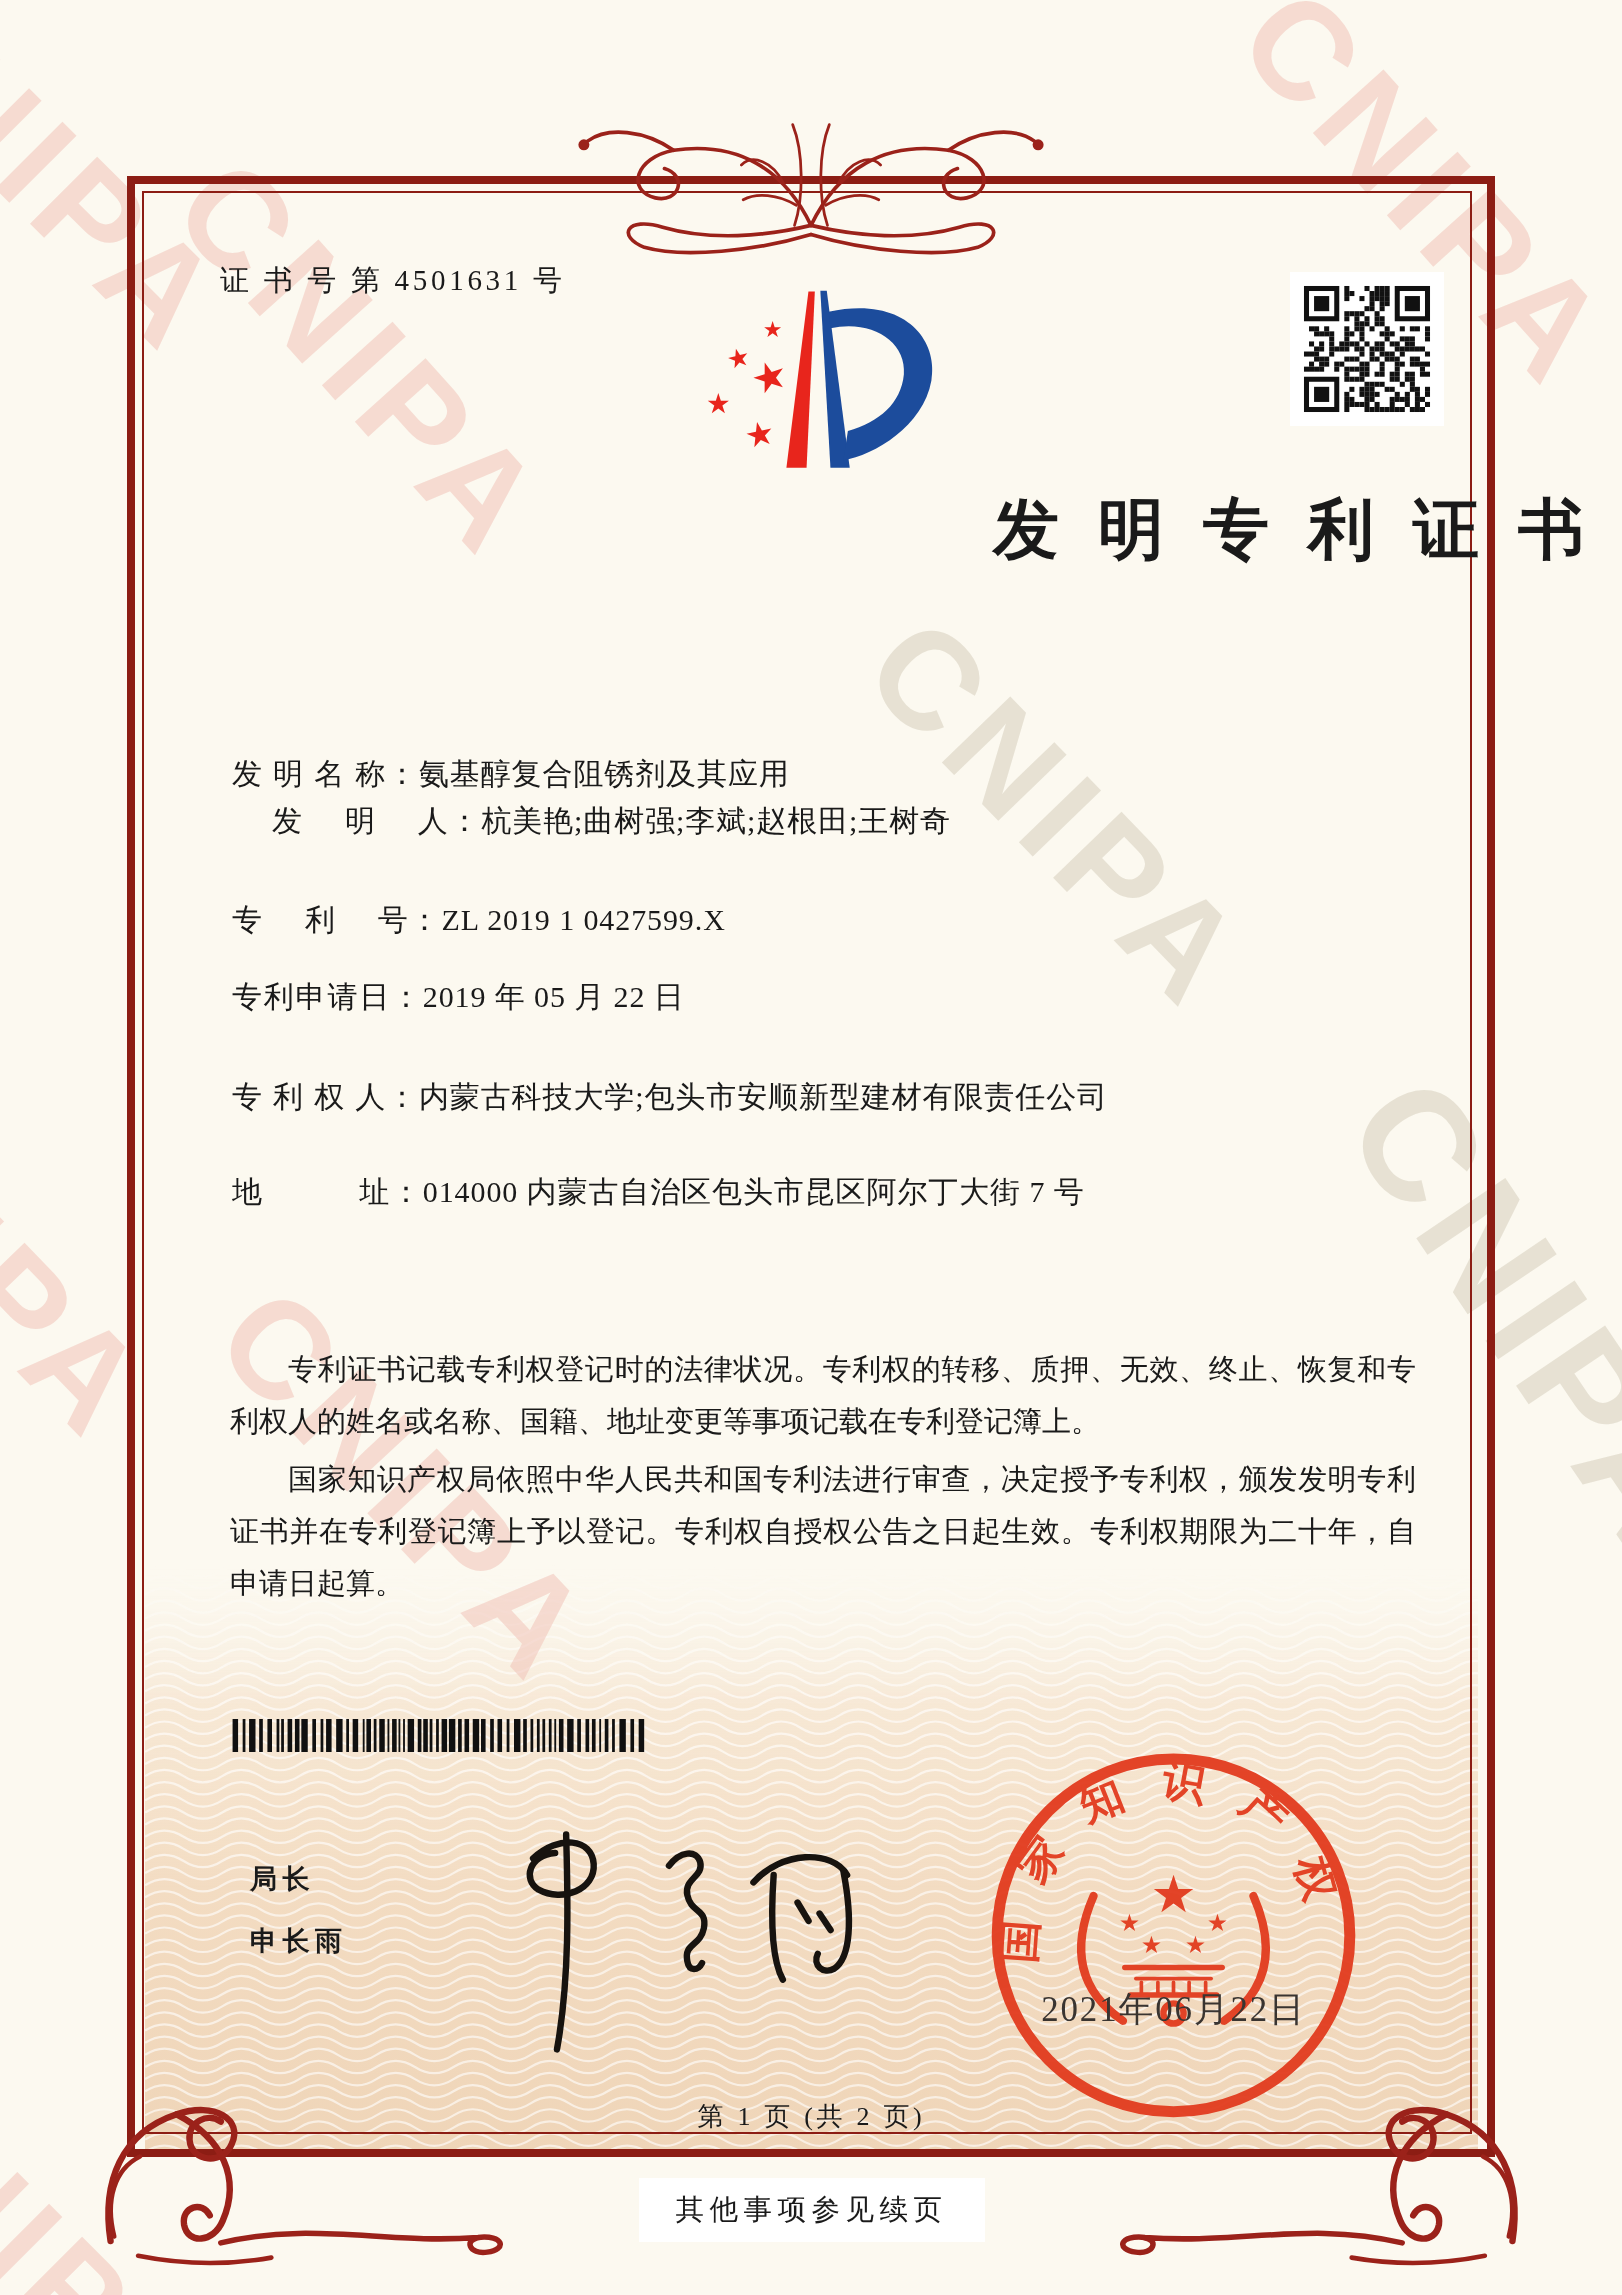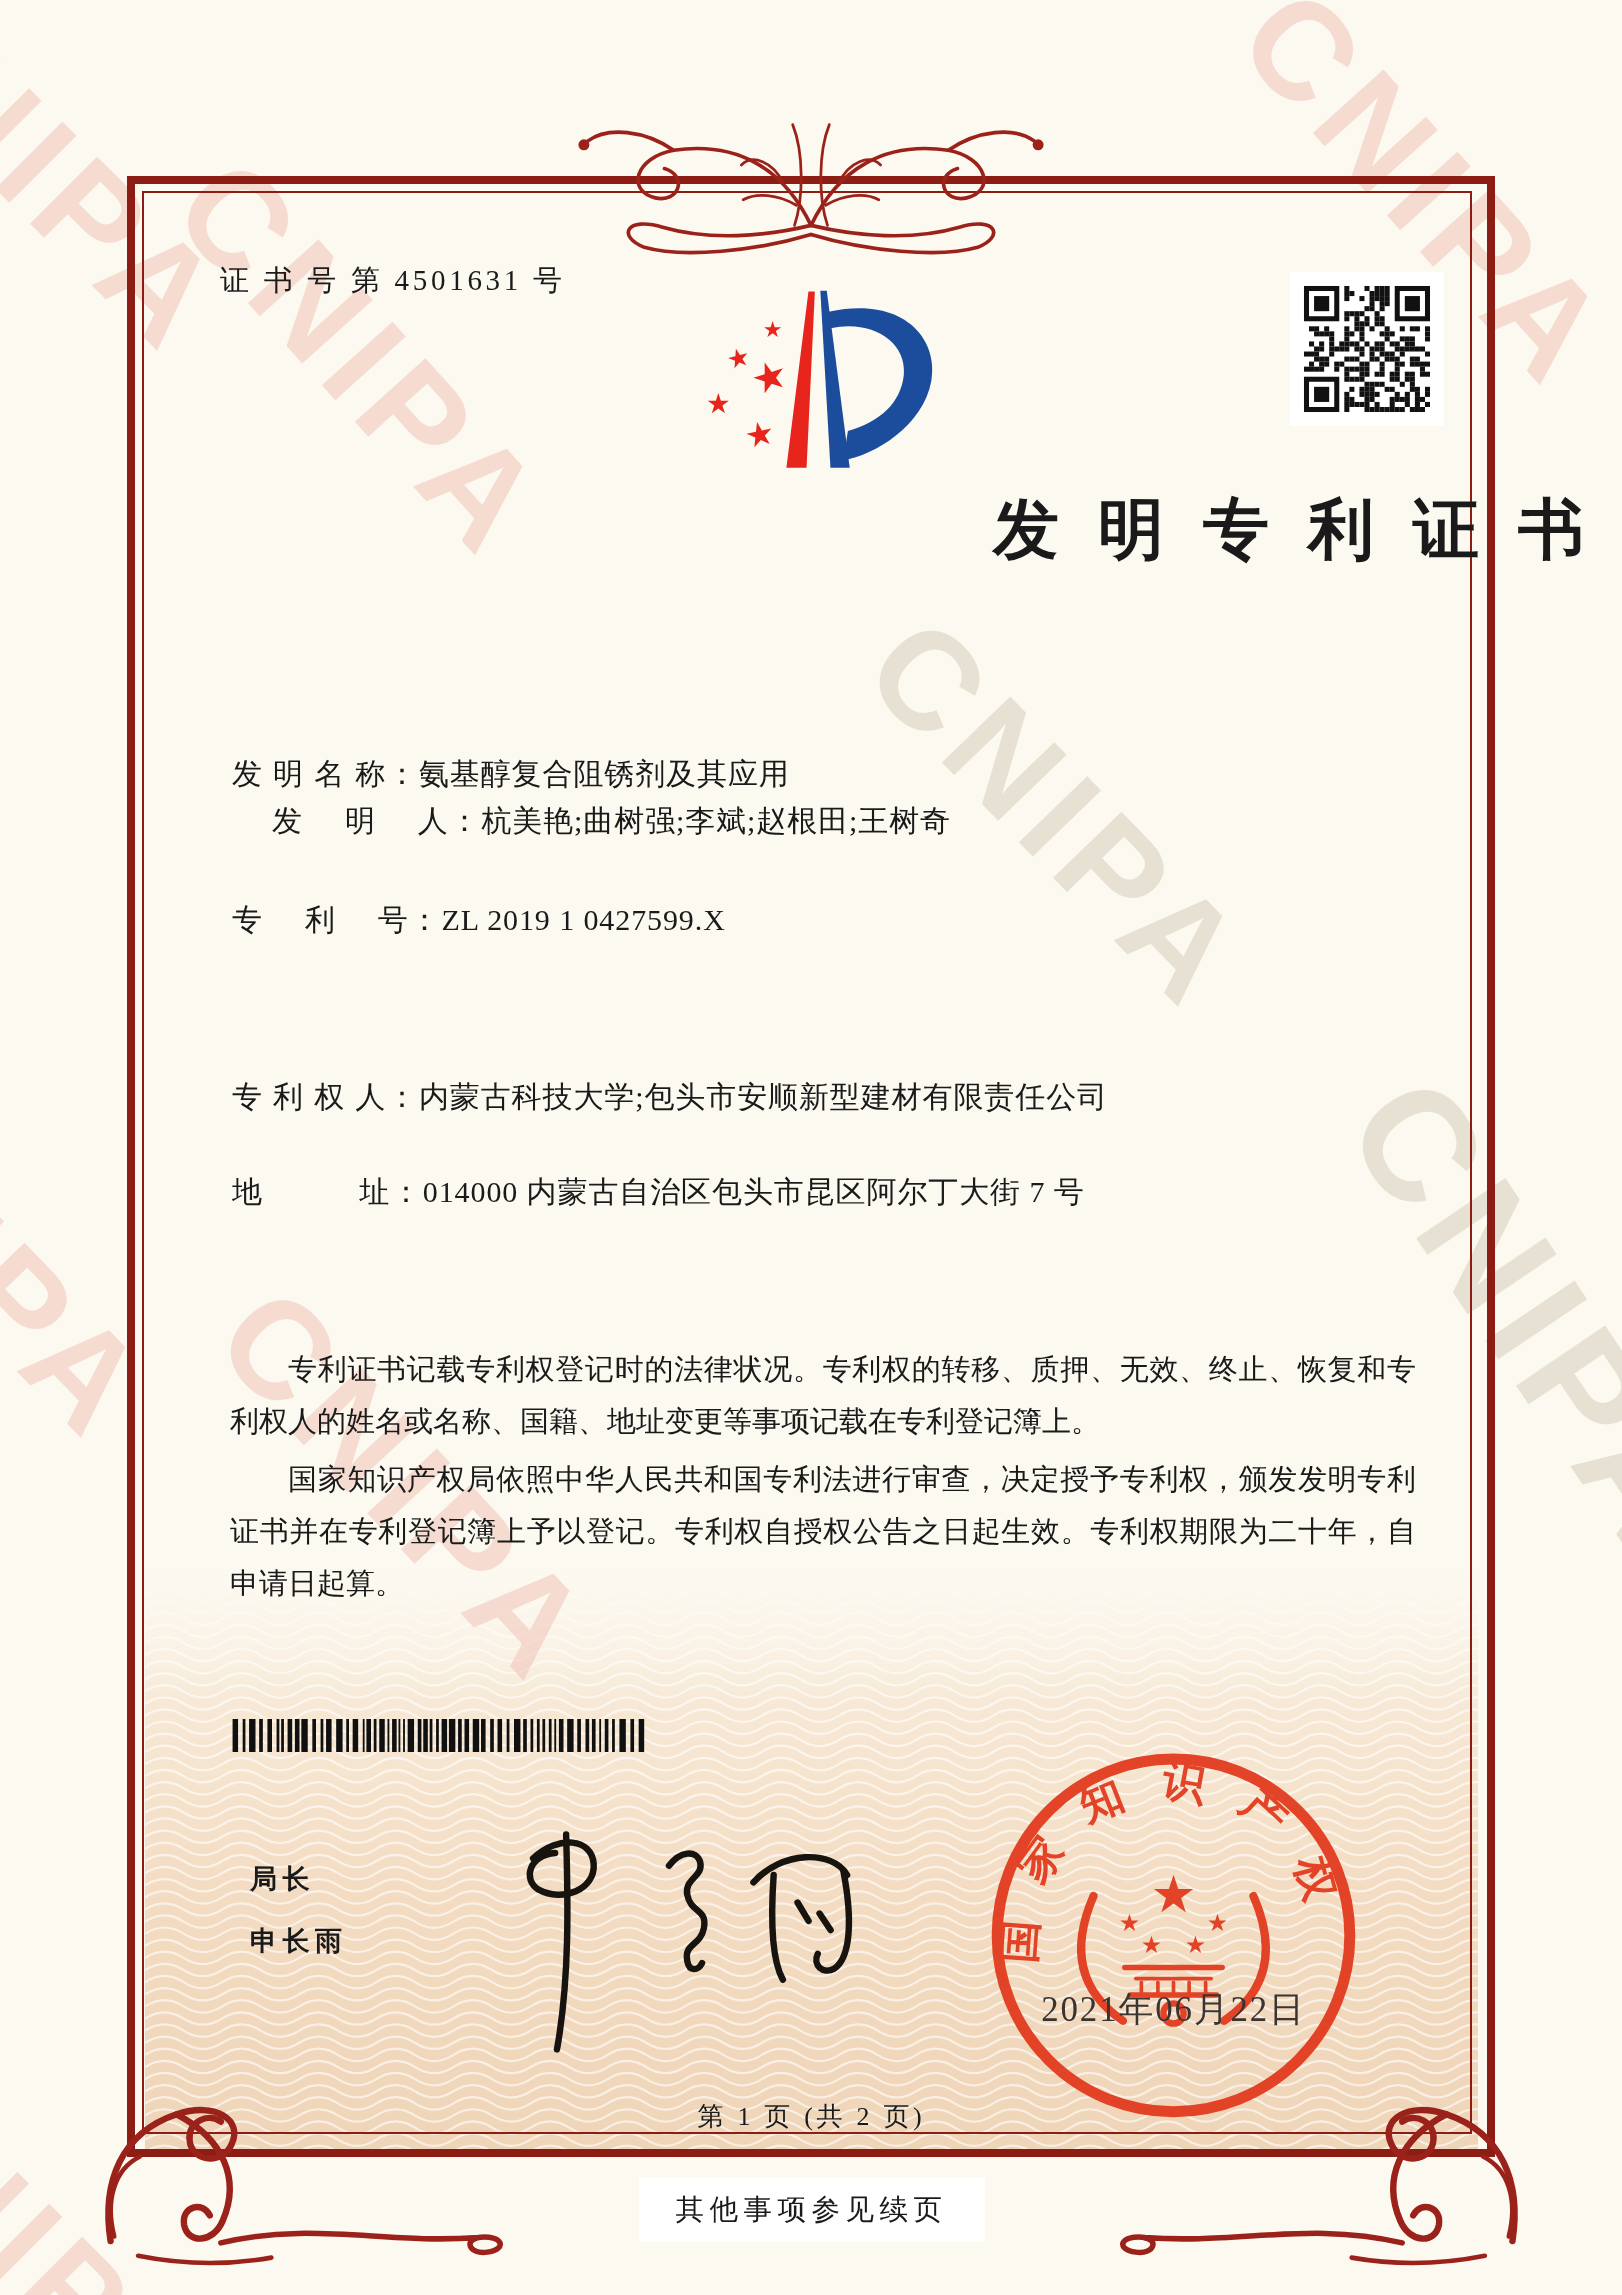--- a/index.html
+++ b/index.html
@@ -421,20 +421,23 @@
 
   <div class="row" style="top:707px;margin-top:47px;">
     <span class="lab">发 明 名 称：</span><span class="val">氨基醇复合阻锈剂及其应用</span>
   </div>
   <div class="row" style="top:801px;margin-left:40px;">
     <span class="lab">发　 明　 人：</span><span class="val">杭美艳;曲树强;李斌;赵根田;王树奇</span>
   </div>
   <div class="row" style="top:888px;margin-top:12px;">
     <span class="lab">专　 利　 号：</span><span class="val">ZL 2019 1 0427599.X</span>
   </div>
+  <div class="row" style="top:977px;">
+    <span class="lab">专利申请日：</span><span class="val">2019 年 05 月 22 日</span>
+  </div>
   <div class="row" style="top:1077px;">
     <span class="lab">专 利 权 人：</span><span class="val">内蒙古科技大学;包头市安顺新型建材有限责任公司</span>
   </div>
   <div class="row" style="top:1172px;text-align:right;">
     <span class="lab">地　　　址：</span><span class="val">014000 内蒙古自治区包头市昆区阿尔丁大街 7 号</span>
   </div>
 
   <div class="body-text">
     <p>专利证书记载专利权登记时的法律状况。专利权的转移、质押、无效、终止、恢复和专利权人的姓名或名称、国籍、地址变更等事项记载在专利登记簿上。</p>
     <p>国家知识产权局依照中华人民共和国专利法进行审查，决定授予专利权，颁发发明专利证书并在专利登记簿上予以登记。专利权自授权公告之日起生效。专利权期限为二十年，自申请日起算。</p>

